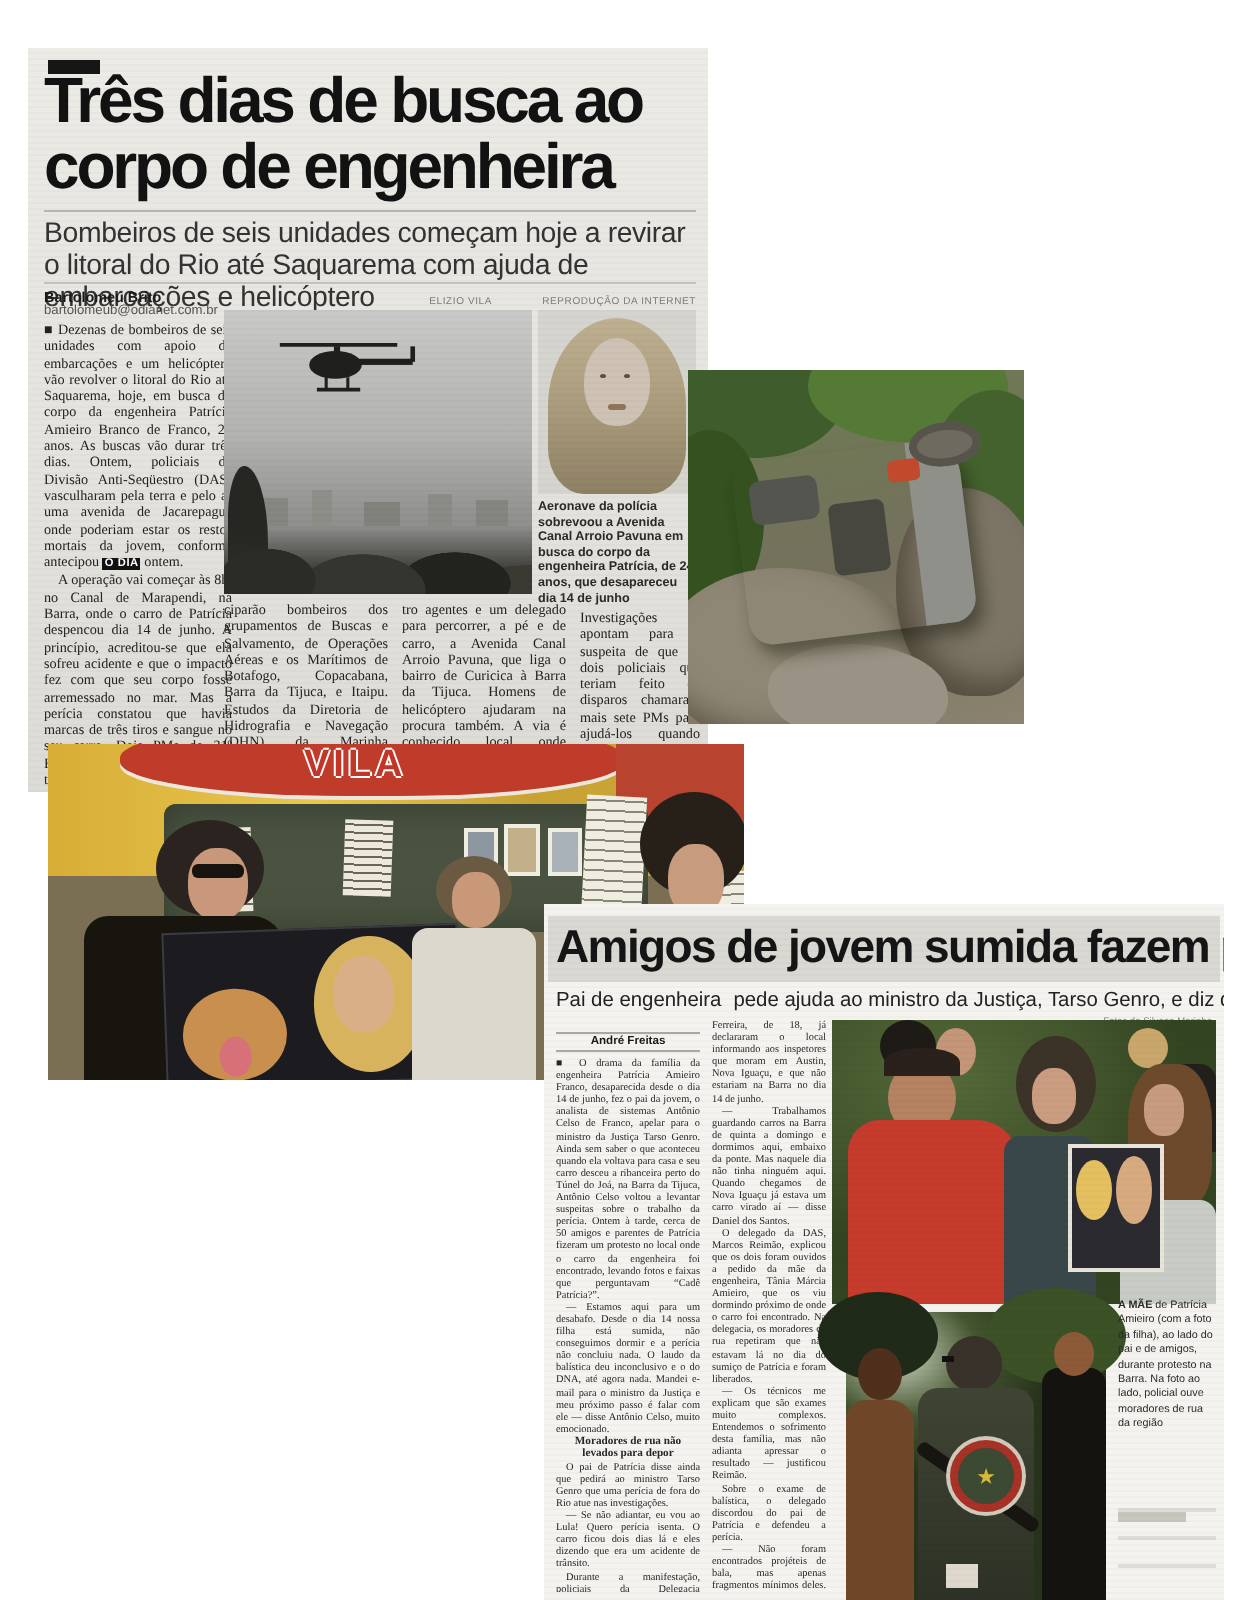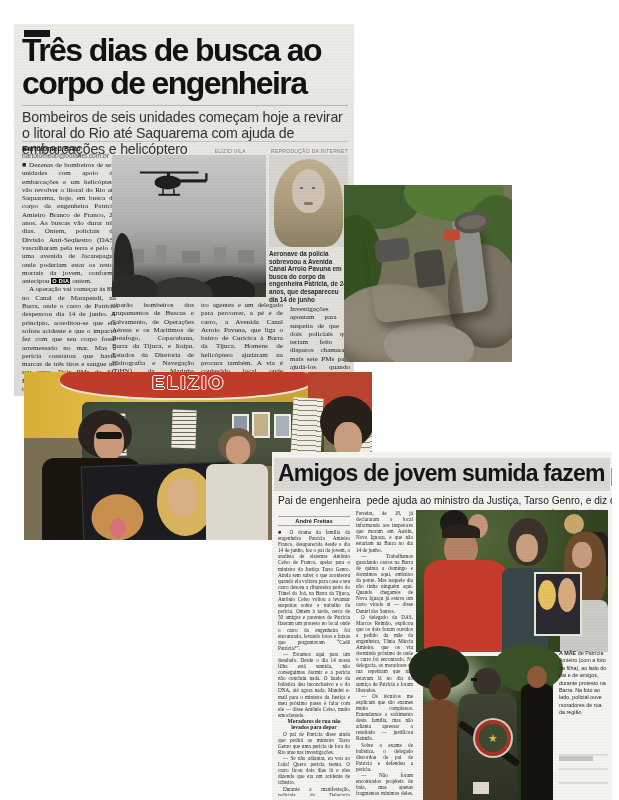--- a/index.html
+++ b/index.html
@@ -216,21 +216,21 @@
       <div class="car-win1"></div>
       <div class="car-win2"></div>
       <div class="car-tail"></div>
       <div class="car-wheel"></div>
     </div>
   </div>
 
   <div class="piece ph-protest">
     <div class="truck"></div>
     <div class="red-arc"></div>
-    <div class="truck-text">ELIZIO</div>
+    <div class="truck-text">VILA</div>
     <div class="red-box"></div>
     <div class="tarp"></div>
     <div class="poster" style="left:76px;top:42px;width:26px;height:42px;transform:rotate(-2deg);"></div>
     <div class="poster" style="left:148px;top:38px;width:24px;height:38px;transform:rotate(2deg);"></div>
     <div class="photo-card" style="left:208px;top:42px;width:13px;height:20px;"></div>
     <div class="photo-card" style="left:228px;top:40px;width:14px;height:22px;background:#c2b08a;"></div>
     <div class="photo-card" style="left:250px;top:42px;width:13px;height:20px;background:#a8b0b8;"></div>
     <div class="paper-sheet" style="left:268px;top:26px;width:30px;height:62px;transform:rotate(3deg);"></div>
     <div class="paper-sheet" style="left:324px;top:64px;width:26px;height:56px;transform:rotate(-3deg);"></div>
 

